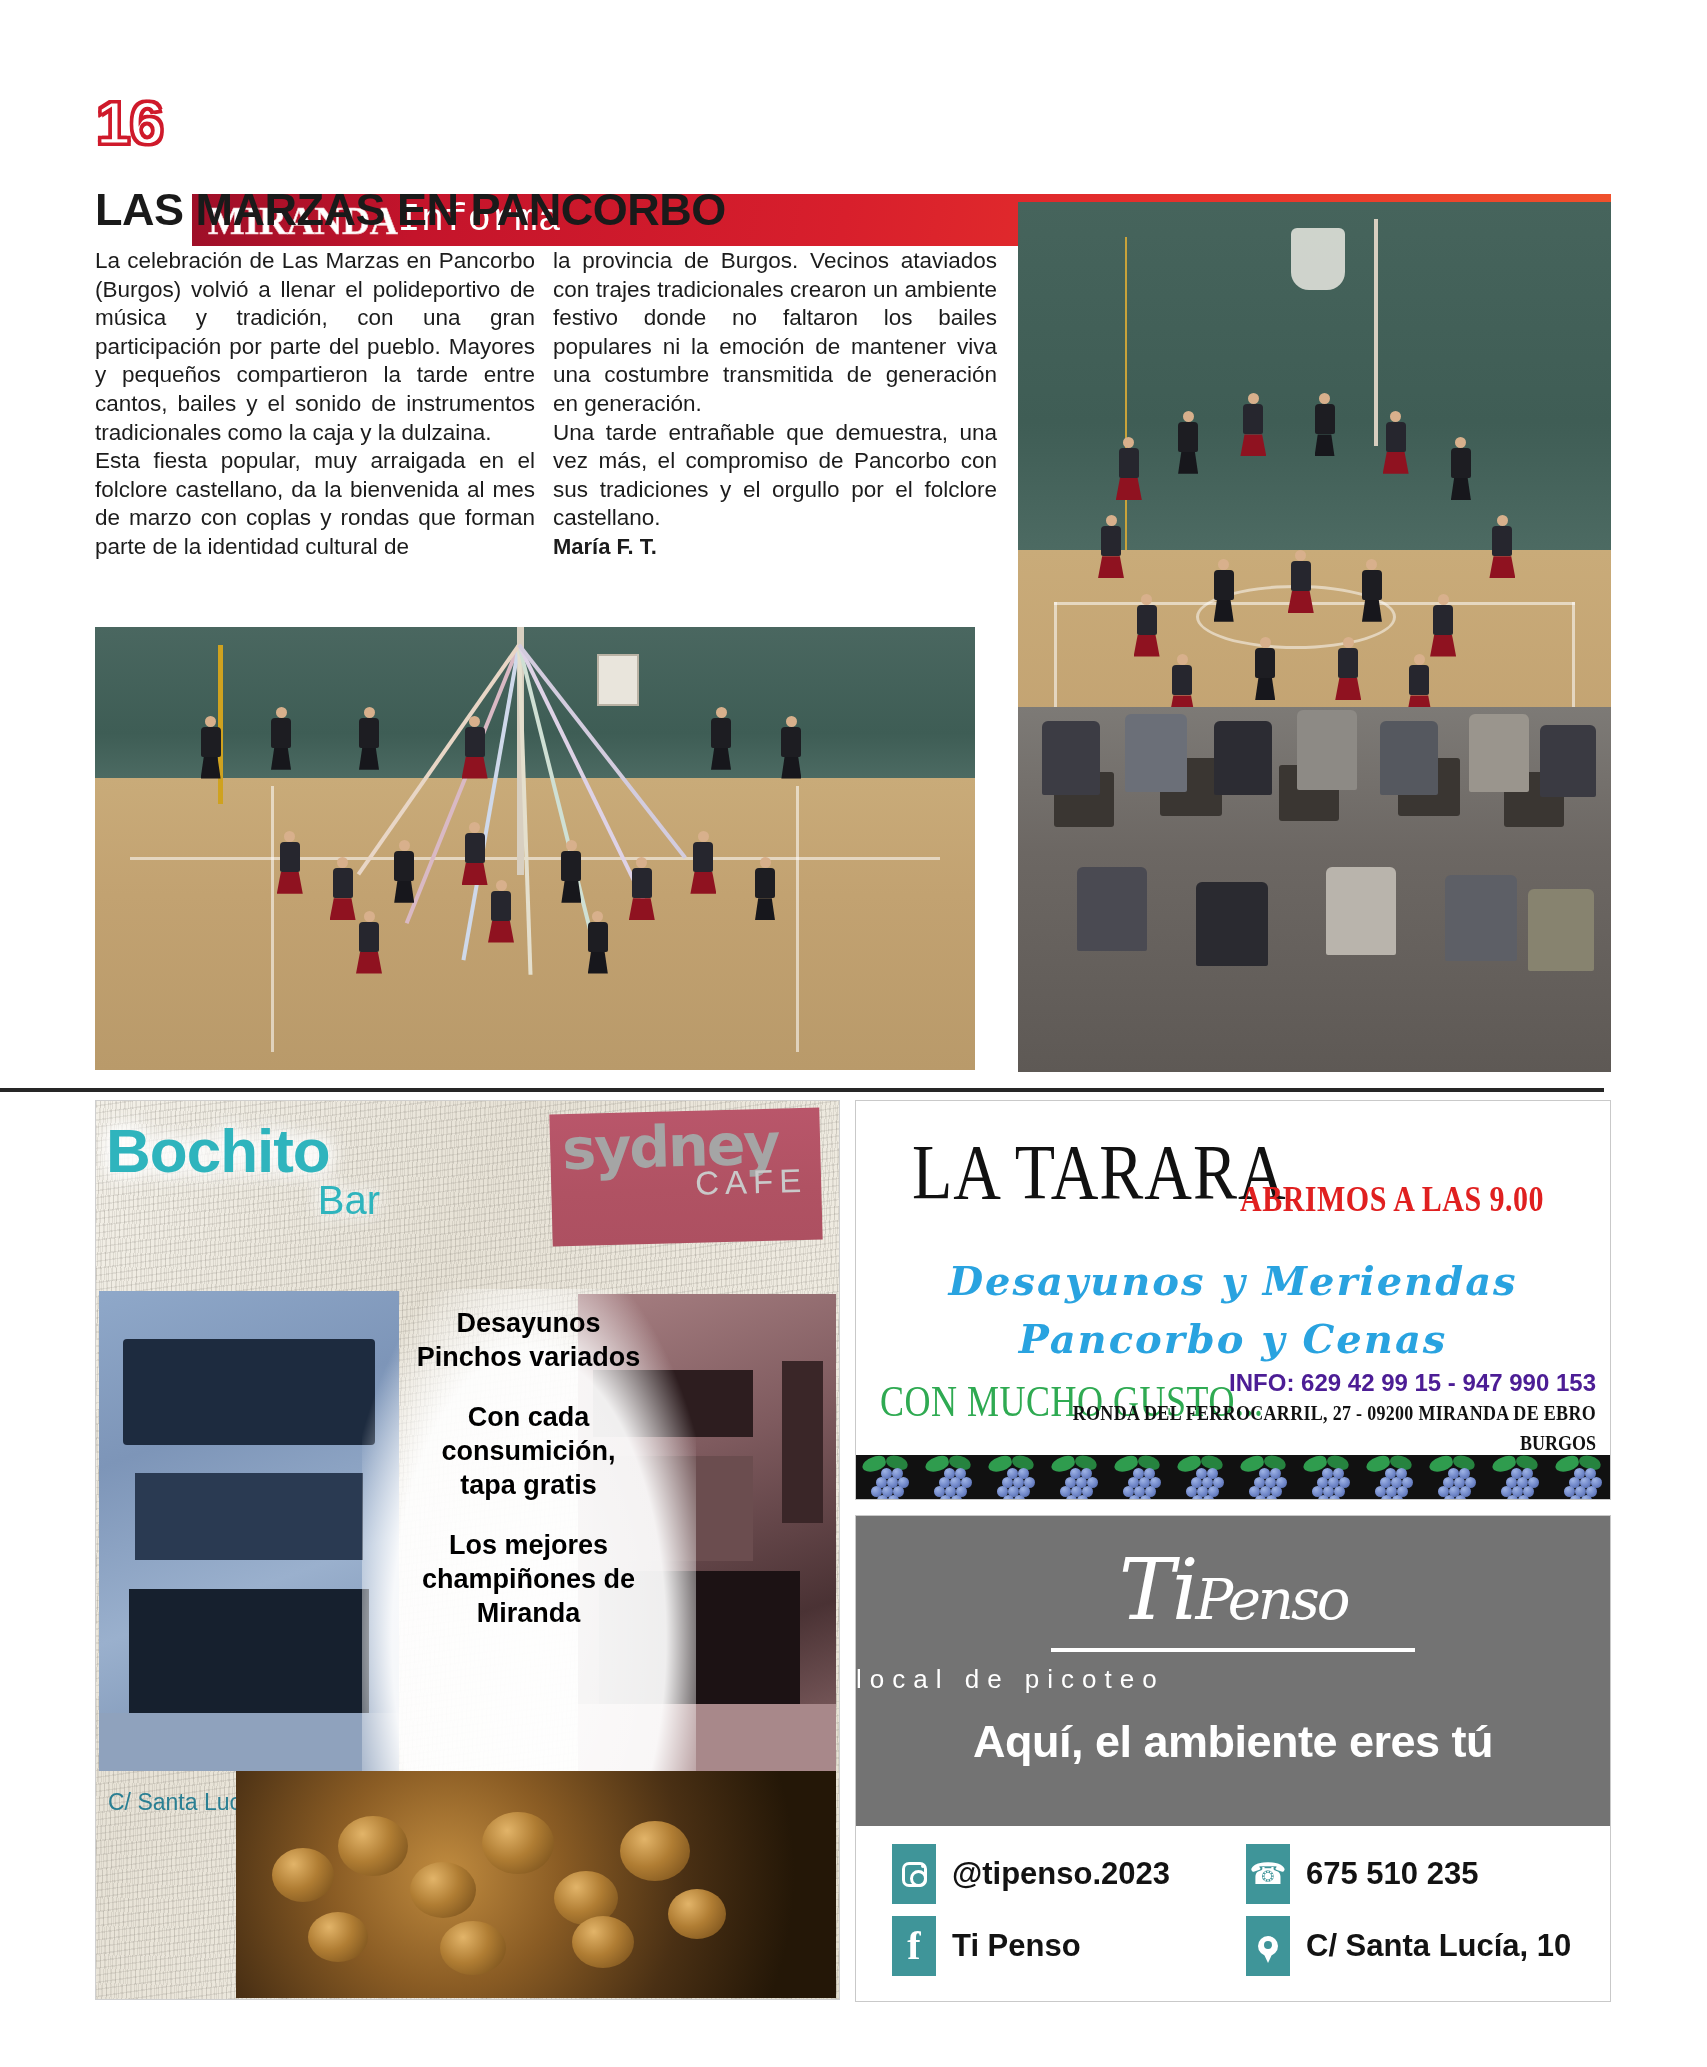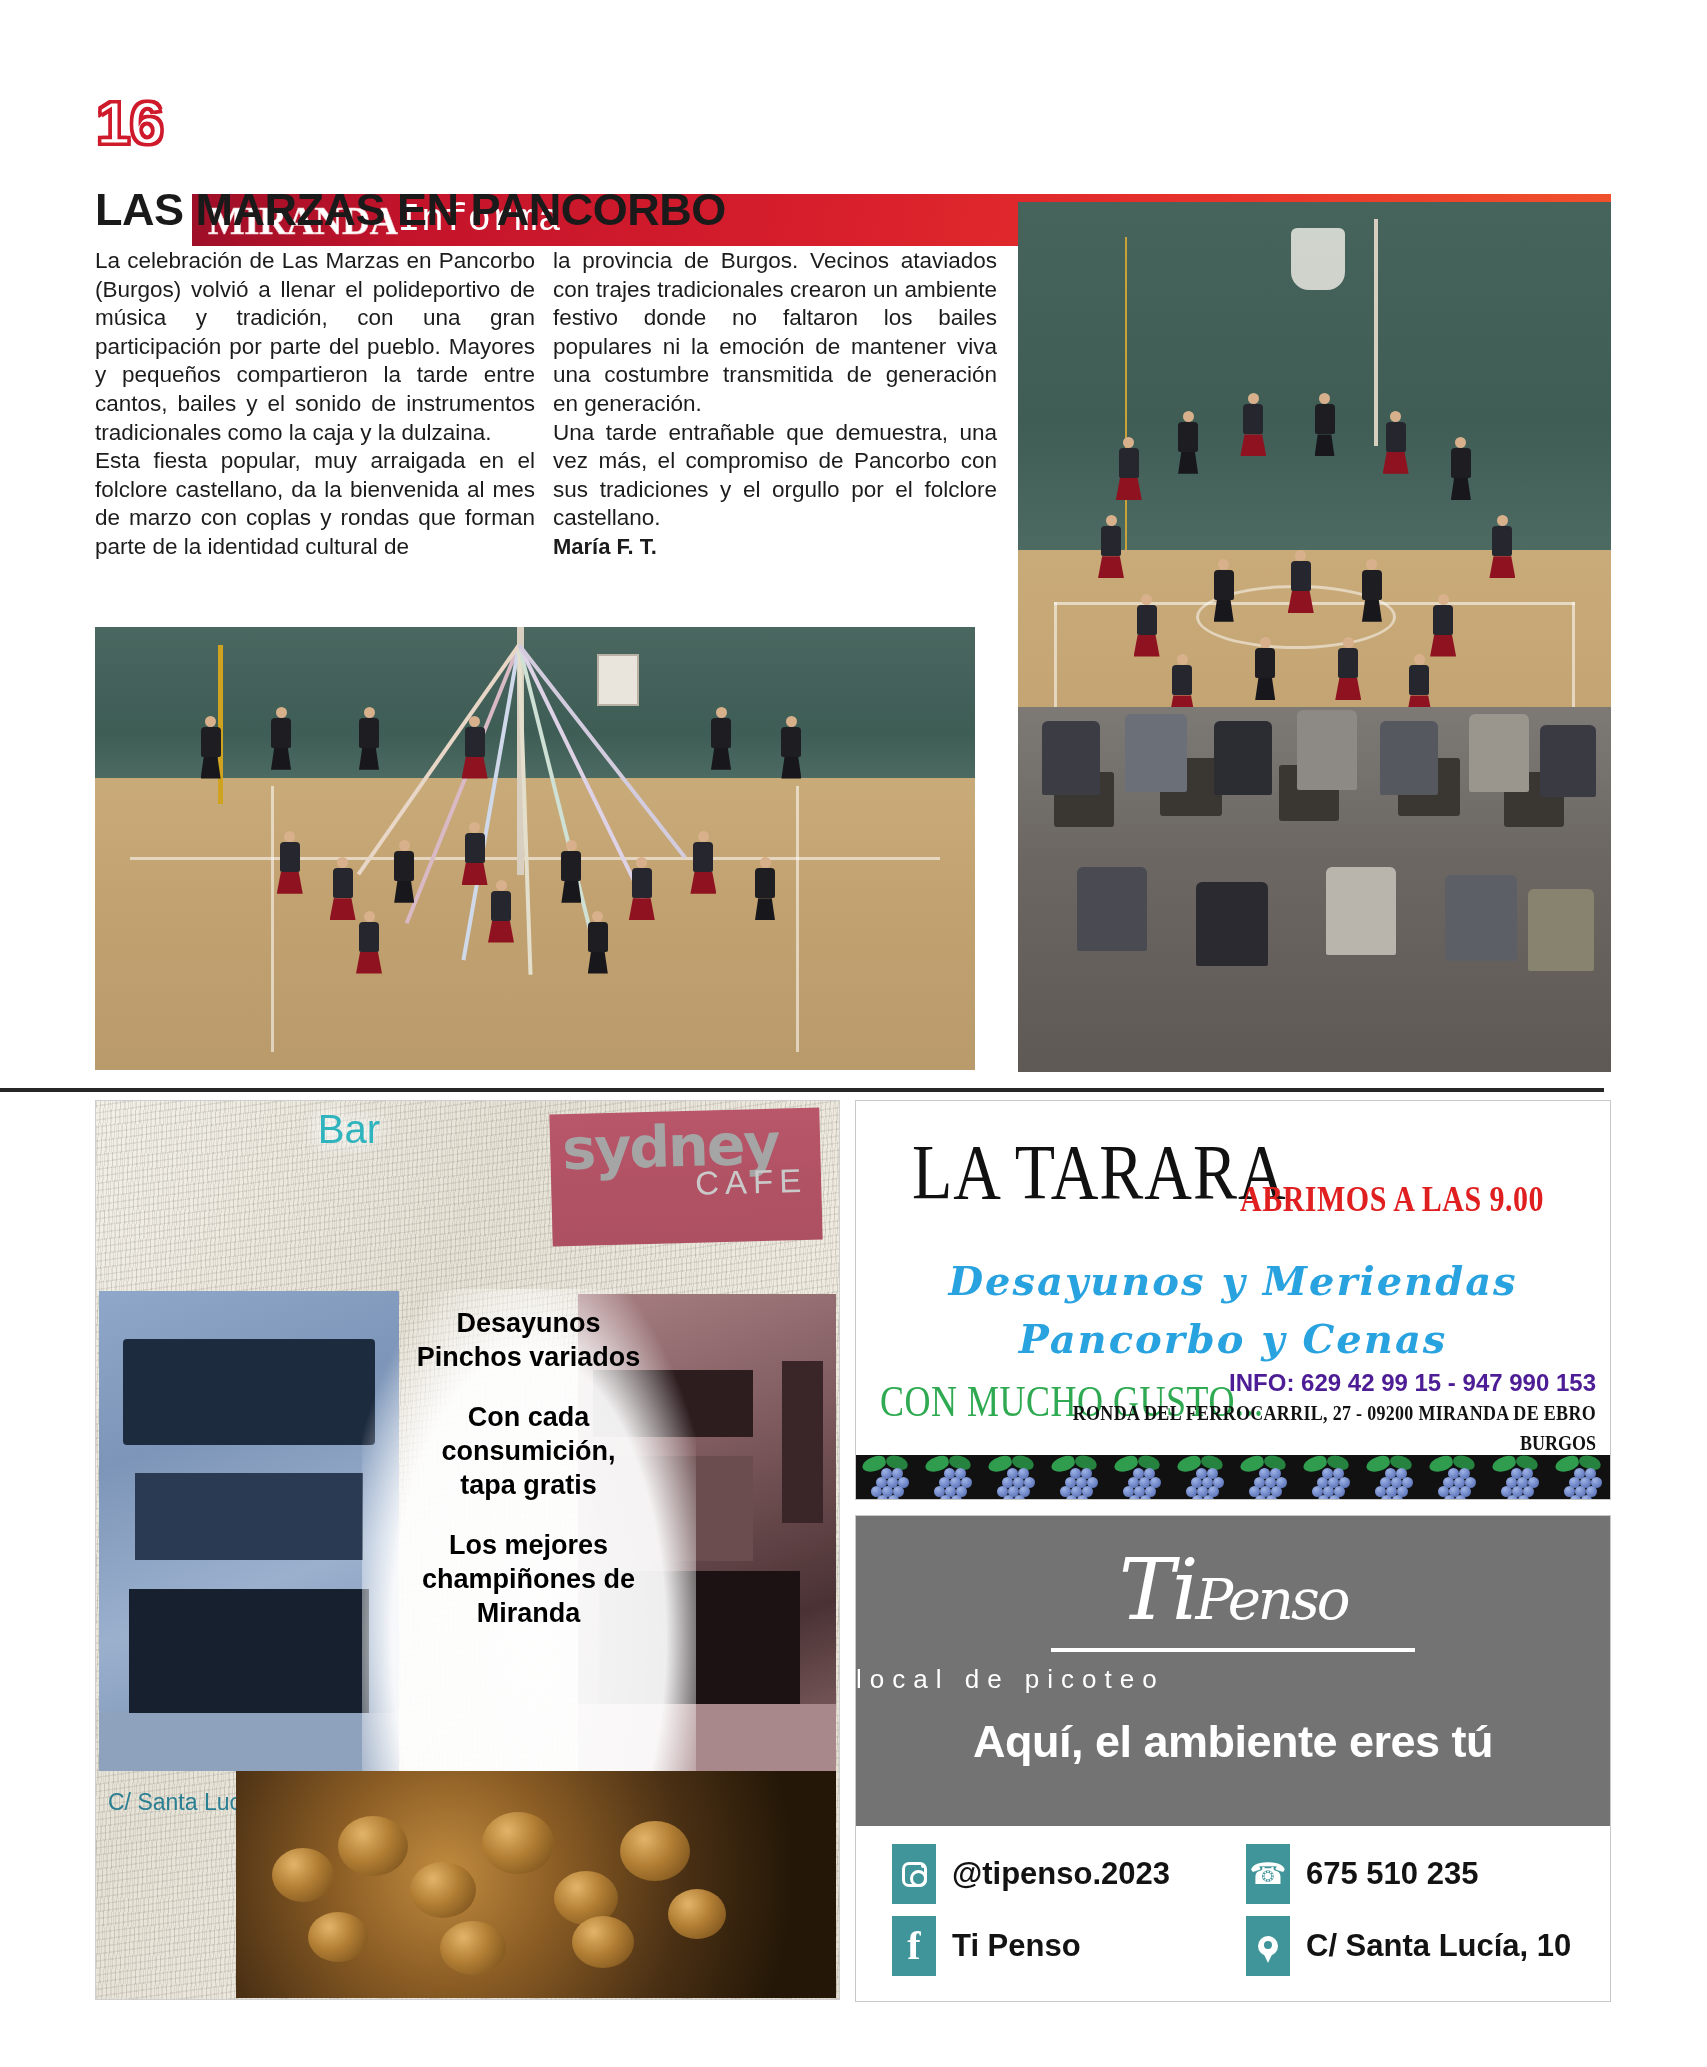--- a/index.html
+++ b/index.html
@@ -477,20 +477,21 @@
         </div>
     </div>
   </div>
 
   <div class="hr-top"></div>
 
   <div class="ad ad-bochito">
     <div class="newsprint"></div>
 
     <div class="bochito-logo">
+      <div class="bochito-name">Bochito</div>
       <div class="bochito-sub">Bar</div>
     </div>
 
     <div class="sydney-logo">
       <div class="sydney-name">sydney</div>
       <div class="sydney-sub">CAFE</div>
     </div>
 
     <div class="ph-bochito">
       <div style="position:absolute;left:8%;top:10%;width:84%;height:22%;background:#1d2b3f;border-radius:4px;"></div>

